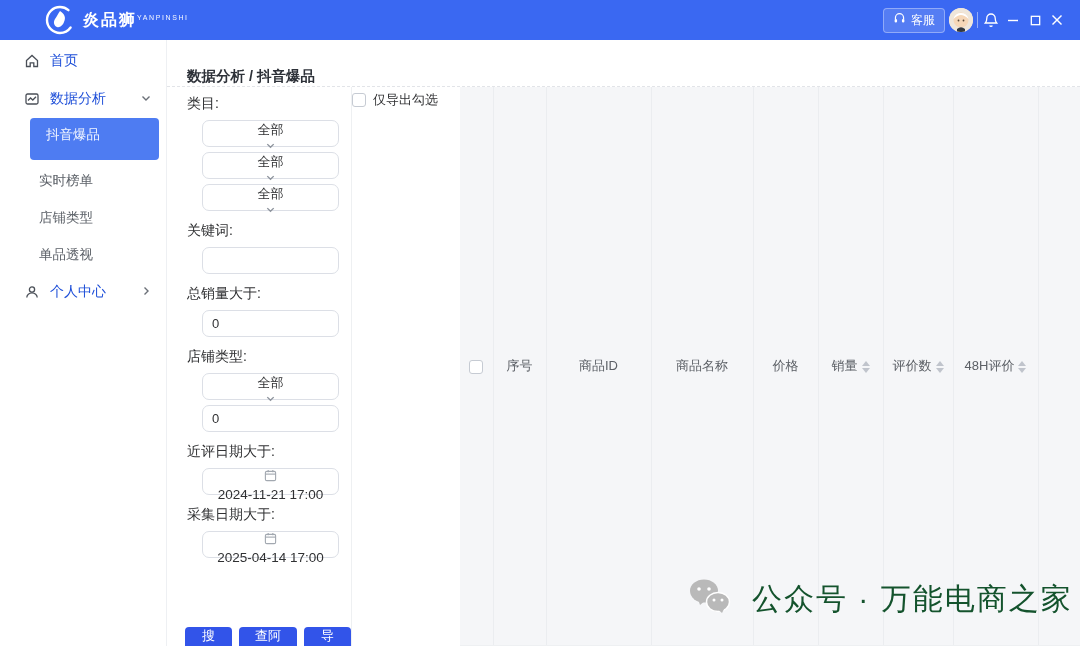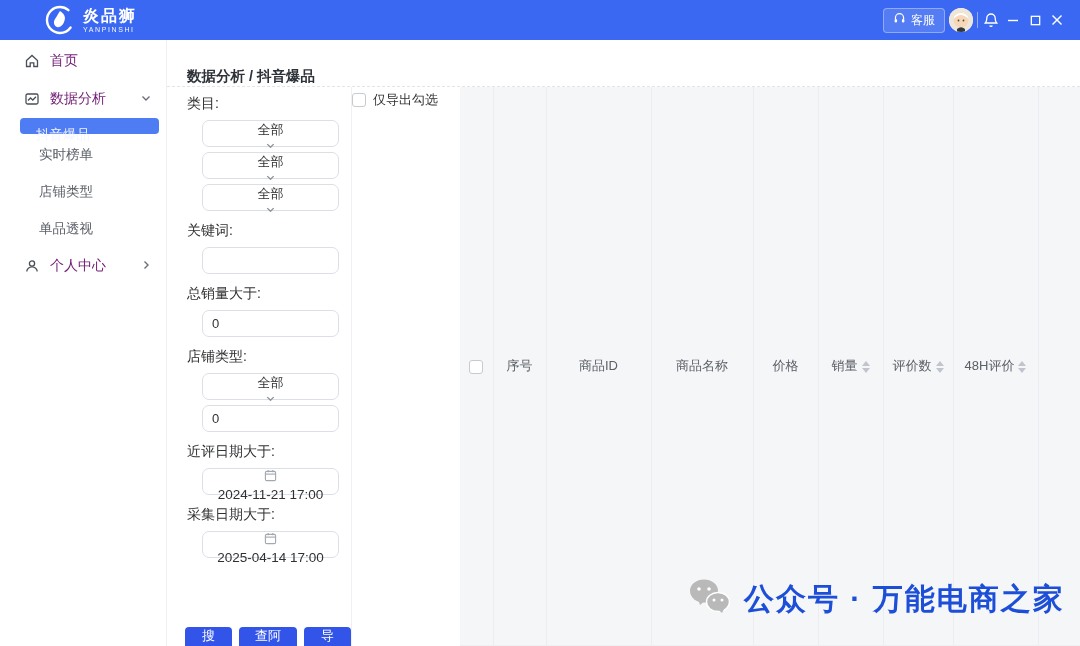--- a/index.html
+++ b/index.html
@@ -4,42 +4,42 @@
 <style>
   * { margin:0; padding:0; box-sizing:border-box; }
   html,body { width:1080px; height:646px; overflow:hidden; background:#fff;
     font-family:"Liberation Sans","DejaVu Sans",sans-serif; }
 
   
   .titlebar { height:40px; background:#3a68f2; display:flex; align-items:center;
     padding:0 14px 0 45px; color:#fff; position:relative; }
   .logo { display:flex; align-items:center; gap:8px; }
   .logo-icon { width:30px; height:30px; }
-  .logo-text { display:flex; flex-direction:column; line-height:1; }
+  .logo-text { display:flex; line-height:1; }
   .logo-title { font-size:16px; font-weight:bold; letter-spacing:2px; }
   .logo-sub { font-size:7px; letter-spacing:1.6px; margin-top:2px; opacity:.95; }
   .tb-right { margin-left:auto; display:flex; align-items:center; gap:4px; }
   .service-btn { display:flex; align-items:center; gap:5px; font-size:12px;
     background:rgba(255,255,255,.14); border:1px solid rgba(255,255,255,.35);
     border-radius:4px; padding:3px 9px; cursor:pointer; }
   .avatar { width:24px; height:24px; border-radius:50%; overflow:hidden; background:#f7e9d7; }
   .tb-divider { width:1px; height:16px; background:rgba(255,255,255,.45); }
   .tb-icon { display:flex; align-items:center; justify-content:center; width:18px; height:18px; cursor:pointer; }
 
   
   .app { display:flex; height:606px; }
 
   
   .sidebar { width:167px; background:#fff; border-right:1px solid #eef0f3; padding-top:2px; flex:none; }
   .nav-item { height:38px; display:flex; align-items:center; gap:10px; padding:0 14px 0 24px;
-    font-size:14px; color:#701a75; cursor:pointer; }
+    font-size:14px; color:#1d4ed8; cursor:pointer; }
   .nav-item .grow { flex:1; }
   .nav-ic { width:16px; height:16px; flex:none; color:#4a4f57; }
   .sub-item { height:37px; line-height:37px; padding-left:39px; font-size:13.5px; color:#5c6168; cursor:pointer; }
-  .sub-item.active { height:16px; line-height:33px; margin:0 7px 2px 20px; padding-left:16px;
+  .sub-item.active { height:42px; line-height:33px; margin:0 7px 2px 30px; padding-left:16px;
     background:#4e7cf2; border-radius:4px; color:#f2f6ff; }
 
   
   .main { flex:1; display:flex; flex-direction:column; position:relative; background:#fff; min-width:0; }
   .breadcrumb-row { height:46px; display:flex; align-items:flex-end; padding-left:20px;
     font-size:14.5px; font-weight:600; color:#2d3138; flex:none; }
   .dash-divider { border-top:1px dashed #e2e4e8; flex:none; }
   .content { flex:1; display:flex; min-height:0; }
 
   
@@ -66,22 +66,22 @@
   .grid th { height:34px; background:#f5f6f8; font-size:13px; font-weight:400; color:#5c6066;
     border-right:1px solid #ebedf0; border-bottom:1px solid #eef0f2; text-align:center; white-space:nowrap; }
   .grid th:last-child { border-right:none; }
   .sorter { display:inline-block; vertical-align:middle; margin-left:4px; line-height:0; }
   .sorter .c { display:block; width:0; height:0; border-left:4px solid transparent; border-right:4px solid transparent; }
   .sorter .up { border-bottom:5px solid #c0c4cc; margin-bottom:2px; }
   .sorter .down { border-top:5px solid #c0c4cc; }
   .table-body { flex:1; background:#fff; }
 
   
-  .watermark { position:absolute; left:521px; top:538px; display:flex; align-items:center; gap:12px;
-    color:#1d4ed8; pointer-events:none;font-weight:bold; }
+  .watermark { position:absolute; left:521px; top:538px; display:flex; align-items:center; gap:20px;
+    color:#14532d; pointer-events:none; }
   .wm-text { font-size:30px; letter-spacing:2px; }
 </style>
 </head>
 <body>
 
 <div class="titlebar">
   <div class="logo">
     <span class="logo-icon">
       <svg viewBox="0 0 30 30" width="30" height="30">
         <circle cx="15" cy="15" r="13" fill="none" stroke="#ffffff" stroke-width="2.4" stroke-dasharray="62 20" stroke-dashoffset="-8" stroke-linecap="round"></circle>

